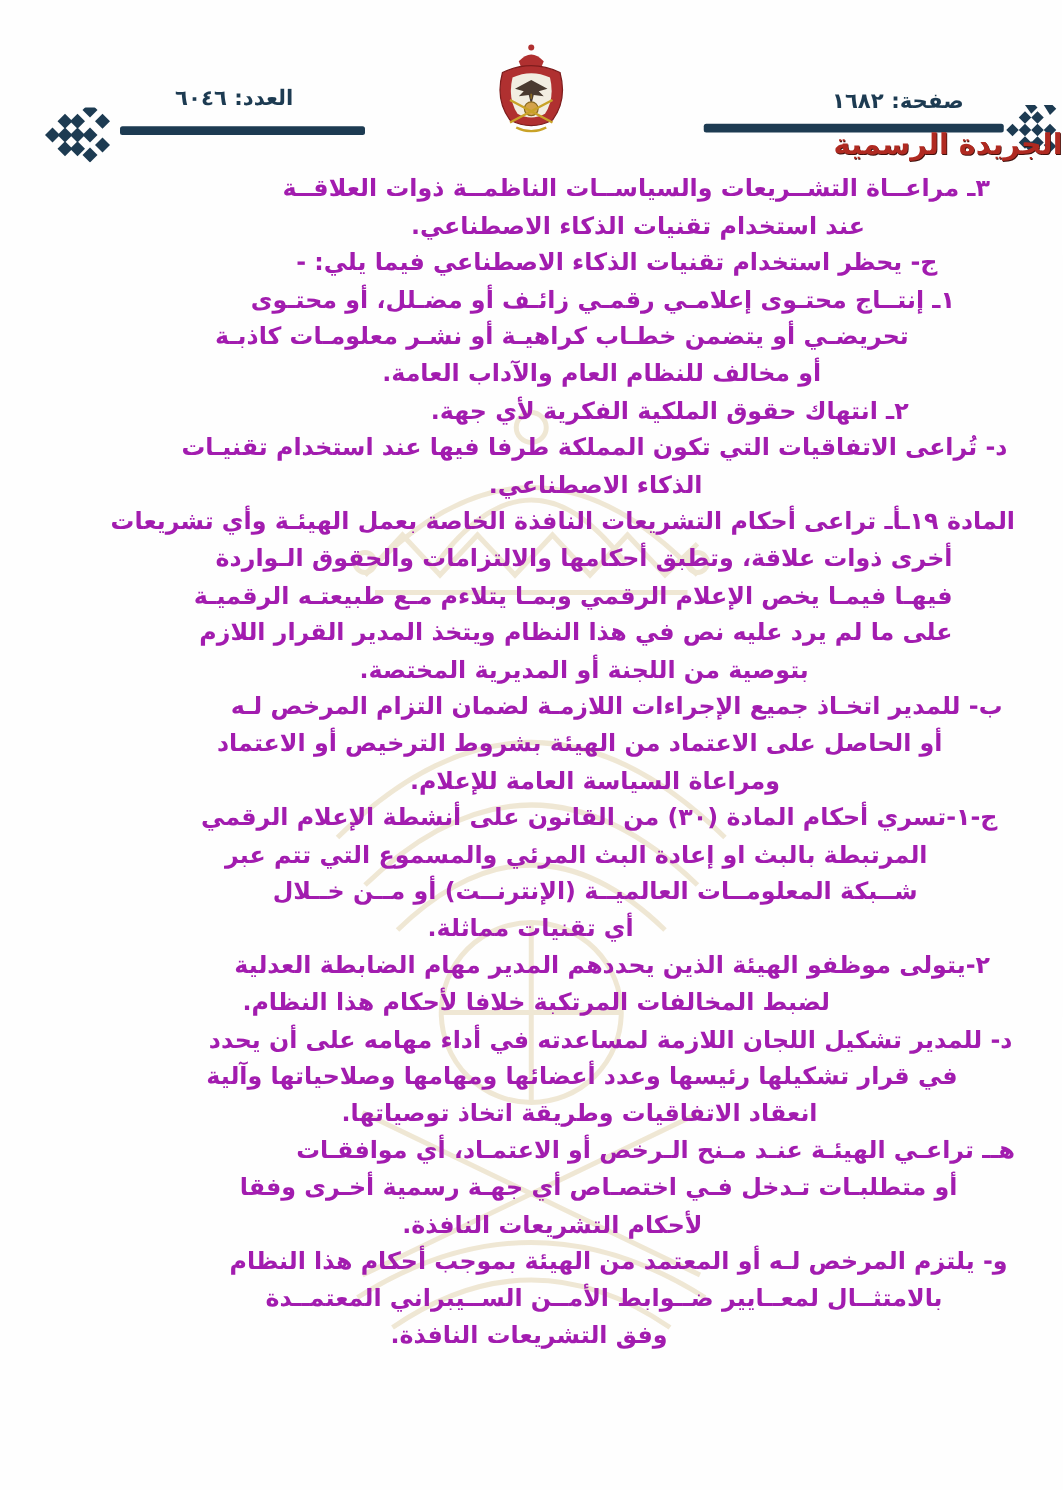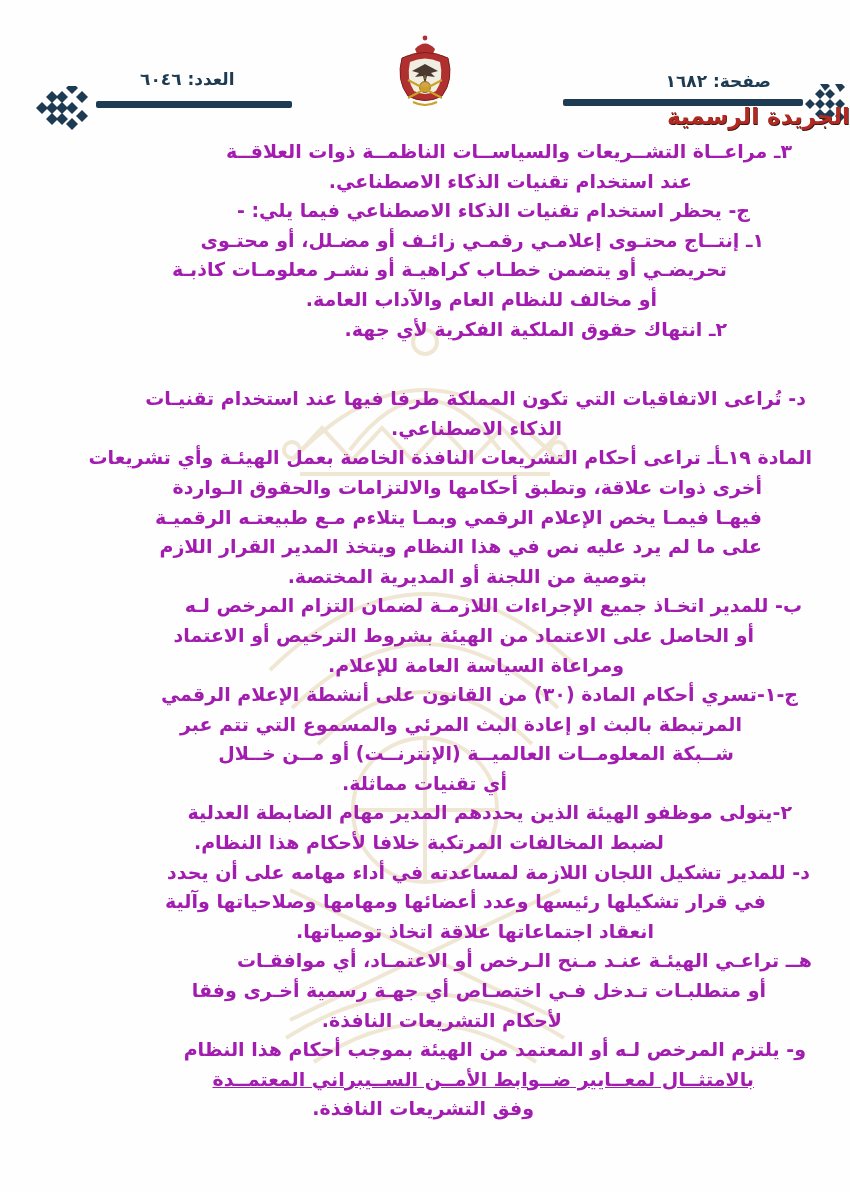--- a/index.html
+++ b/index.html
@@ -116,40 +116,40 @@
 
   <main class="doc">
 
   <div class="line" style="padding-right: 20px;">٣ـ مراعــاة التشــريعات والسياســات الناظمــة ذوات العلاقــة</div>
       <div class="line" style="padding-right: 120px;">عند استخدام تقنيات الذكاء الاصطناعي.</div>
       <div class="line" style="padding-right: 62px;">ج- يحظر استخدام تقنيات الذكاء الاصطناعي فيما يلي: -</div>
       <div class="line" style="padding-right: 48px;">١ـ إنتــاج محتـوى إعلامـي رقمـي زائـف أو مضـلل، أو محتـوى</div>
       <div class="line" style="padding-right: 85px;">تحريضـي أو يتضمن خطـاب كراهيـة أو نشـر معلومـات كاذبـة</div>
       <div class="line" style="padding-right: 155px;">أو مخالف للنظام العام والآداب العامة.</div>
       <div class="line" style="padding-right: 85px;">٢ـ انتهاك حقوق الملكية الفكرية لأي جهة.</div>
-      <div class="line" style="padding-right: 6px; margin-top: 40px;">د- تُراعى الاتفاقيات التي تكون المملكة طرفا فيها عند استخدام تقنيـات</div>
+      <div class="line" style="padding-right: 6px;">د- تُراعى الاتفاقيات التي تكون المملكة طرفا فيها عند استخدام تقنيـات</div>
       <div class="line" style="padding-right: 250px;">الذكاء الاصطناعي.</div>
       <div class="line" style="padding-right: 0px;">المادة ١٩ـأـ تراعى أحكام التشريعات النافذة الخاصة بعمل الهيئـة وأي تشريعات</div>
       <div class="line" style="padding-right: 50px;">أخرى ذوات علاقة، وتطبق أحكامها والالتزامات والحقوق الـواردة</div>
       <div class="line" style="padding-right: 50px;">فيهـا فيمـا يخص الإعلام الرقمي وبمـا يتلاءم مـع طبيعتـه الرقميـة</div>
       <div class="line" style="padding-right: 50px;">على ما لم يرد عليه نص في هذا النظام ويتخذ المدير القرار اللازم</div>
       <div class="line" style="padding-right: 165px;">بتوصية من اللجنة أو المديرية المختصة.</div>
       <div class="line" style="padding-right: 10px;">ب- للمدير اتخـاذ جميع الإجراءات اللازمـة لضمان التزام المرخص لـه</div>
       <div class="line" style="padding-right: 58px;">أو الحاصل على الاعتماد من الهيئة بشروط الترخيص أو الاعتماد</div>
       <div class="line" style="padding-right: 188px;">ومراعاة السياسة العامة للإعلام.</div>
       <div class="line" style="padding-right: 14px;">ج-١-تسري أحكام المادة (٣٠) من القانون على أنشطة الإعلام الرقمي</div>
       <div class="line" style="padding-right: 70px;">المرتبطة بالبث او إعادة البث المرئي والمسموع التي تتم عبر</div>
       <div class="line" style="padding-right: 78px;">شــبكة المعلومــات العالميــة (الإنترنــت) أو مــن خــلال</div>
       <div class="line" style="padding-right: 305px;">أي تقنيات مماثلة.</div>
       <div class="line" style="padding-right: 20px;">٢-يتولى موظفو الهيئة الذين يحددهم المدير مهام الضابطة العدلية</div>
       <div class="line" style="padding-right: 148px;">لضبط المخالفات المرتكبة خلافا لأحكام هذا النظام.</div>
       <div class="line" style="padding-right: 2px;">د- للمدير تشكيل اللجان اللازمة لمساعدته في أداء مهامه على أن يحدد</div>
       <div class="line" style="padding-right: 46px;">في قرار تشكيلها رئيسها وعدد أعضائها ومهامها وصلاحياتها وآلية</div>
-      <div class="line" style="padding-right: 158px;">انعقاد اجتماعاتها علاقة اتخاذ توصياتها.</div>
+      <div class="line" style="padding-right: 158px;">انعقاد الاتفاقيات وطريقة اتخاذ توصياتها.</div>
       <div class="line" style="padding-right: 0px;">هــ تراعـي الهيئـة عنـد مـنح الـرخص أو الاعتمـاد، أي موافقـات</div>
       <div class="line" style="padding-right: 46px;">أو متطلبـات تـدخل فـي اختصـاص أي جهـة رسمية أخـرى وفقا</div>
       <div class="line" style="padding-right: 250px;">لأحكام التشريعات النافذة.</div>
       <div class="line" style="padding-right: 6px;">و- يلتزم المرخص لـه أو المعتمد من الهيئة بموجب أحكام هذا النظام</div>
-      <div class="line" style="padding-right: 58px; text-decoration: underline;">بالامتثــال لمعــايير ضــوابط الأمــن الســيبراني المعتمــدة</div>
+      <div class="line" style="padding-right: 58px;">بالامتثــال لمعــايير ضــوابط الأمــن الســيبراني المعتمــدة</div>
       <div class="line" style="padding-right: 278px;">وفق التشريعات النافذة.</div>
     </main>
 
 </div>
 
 </body></html>

